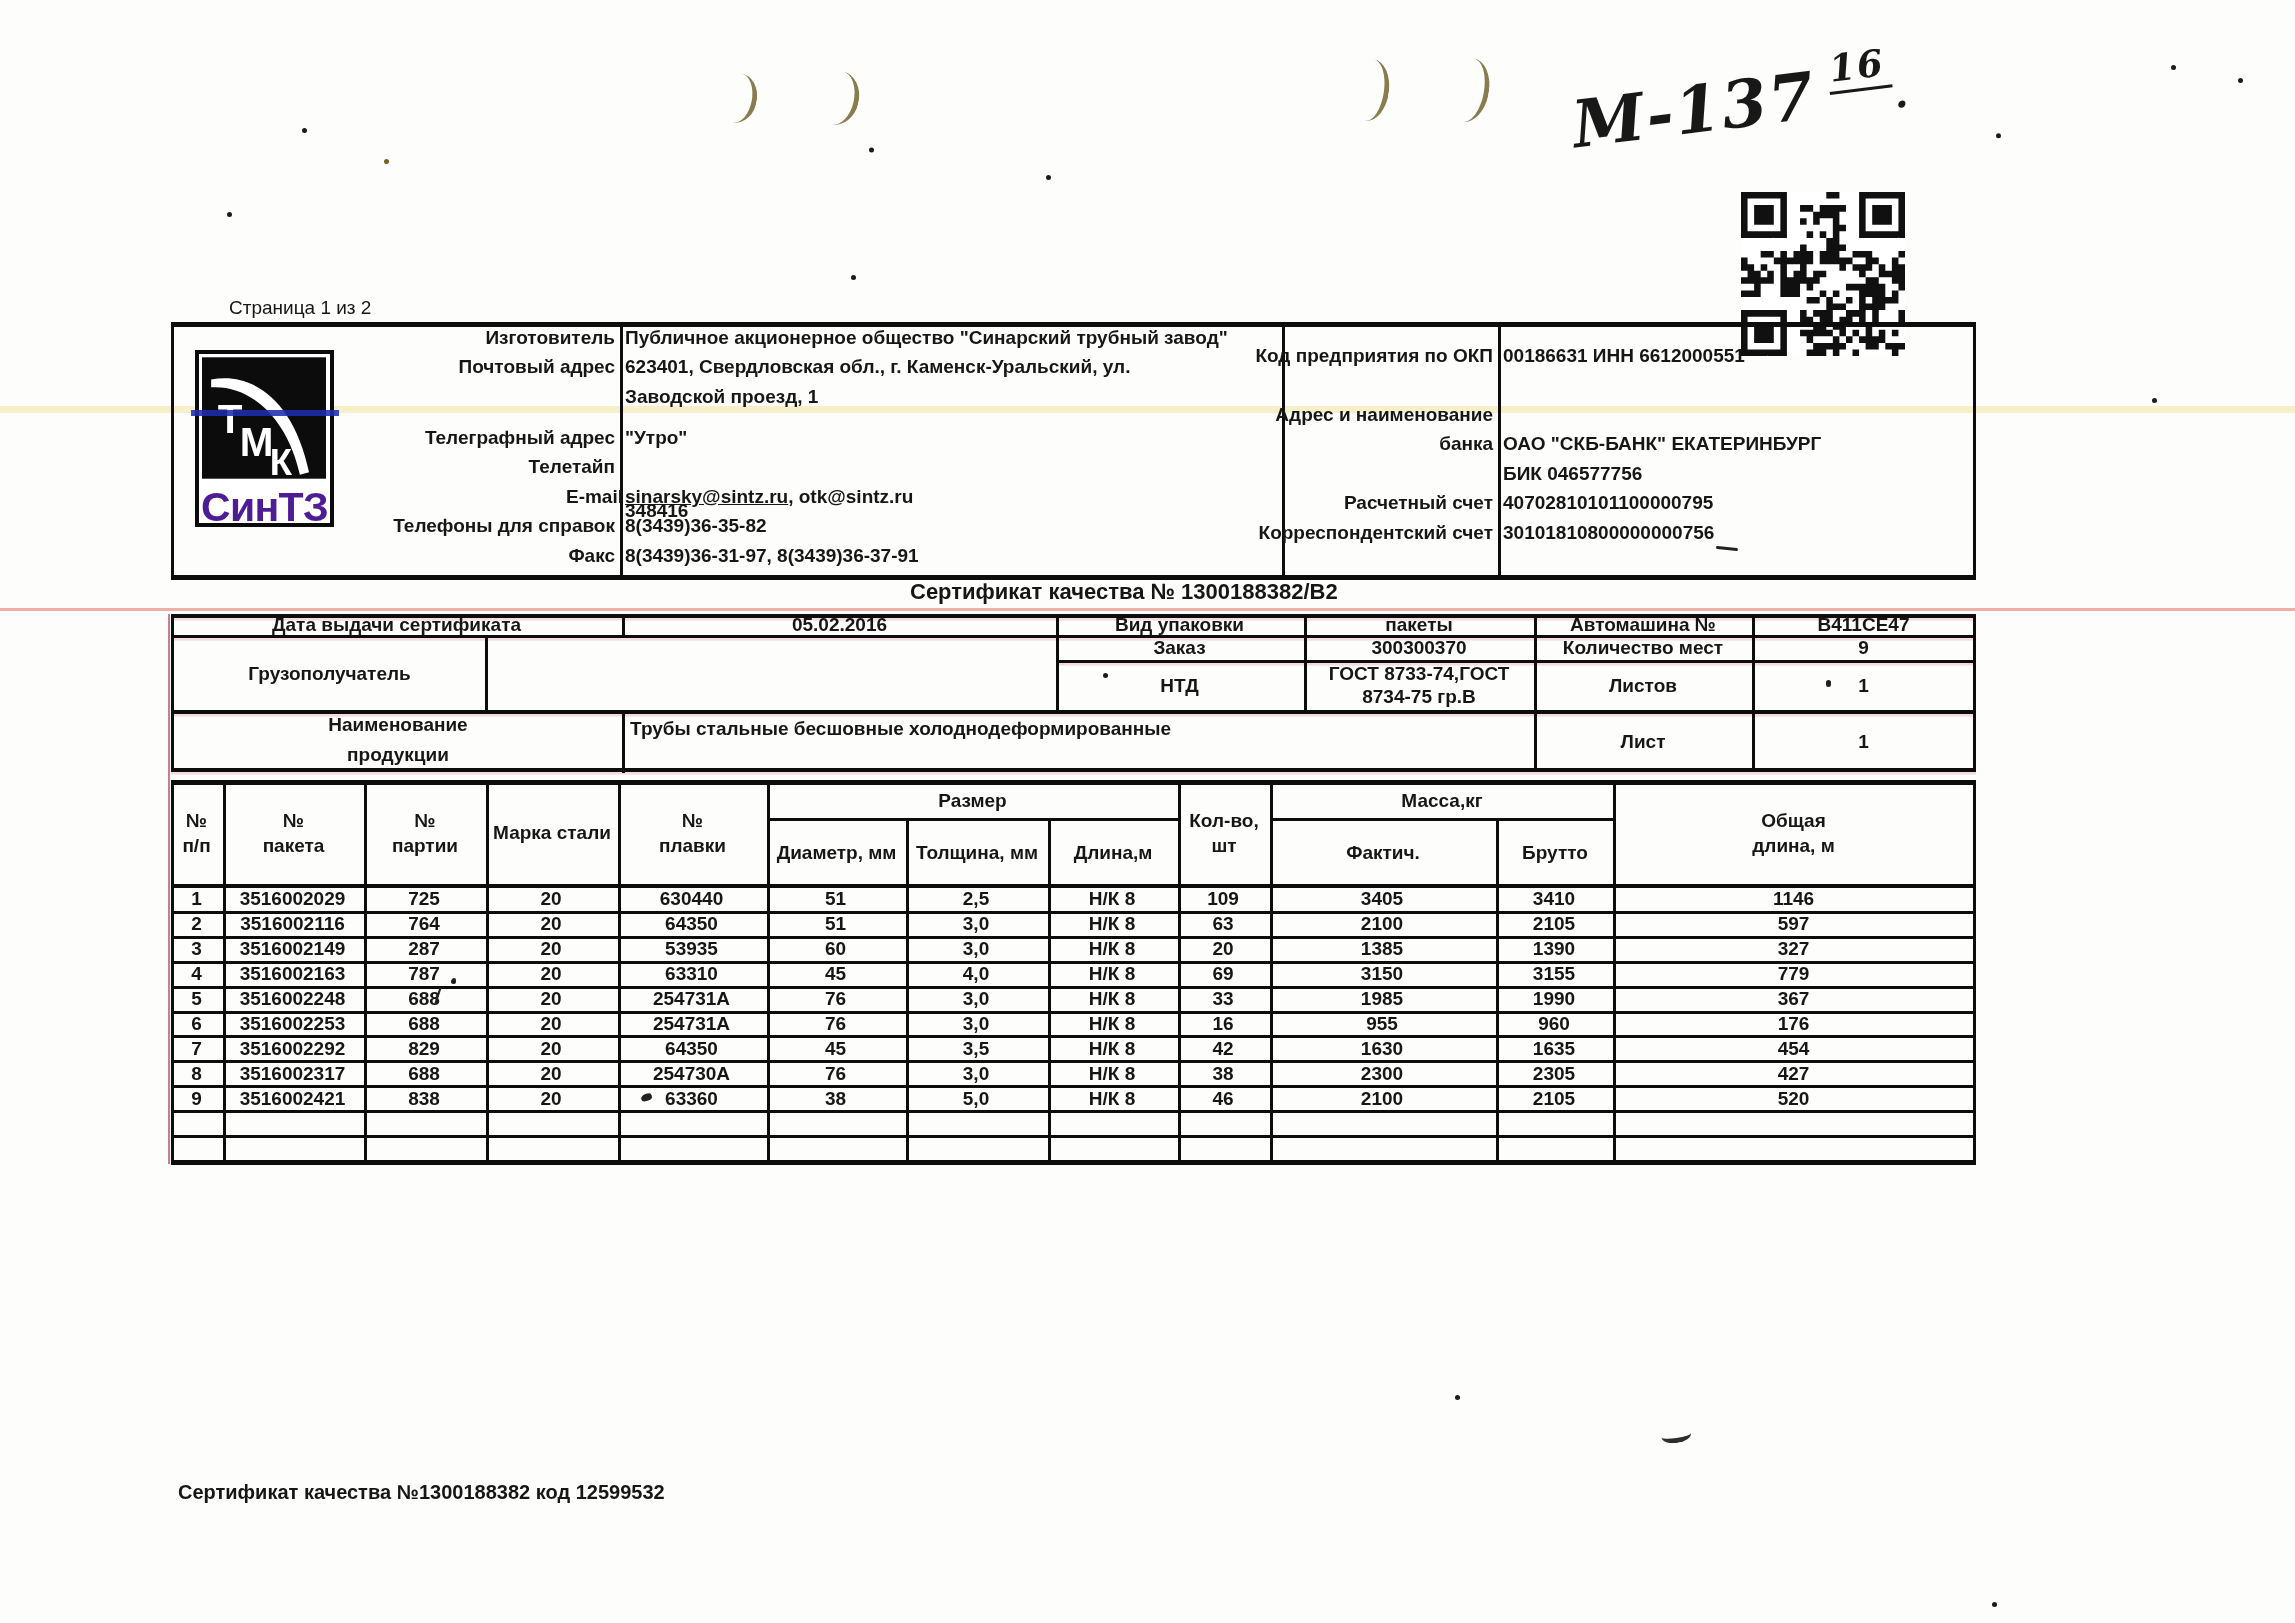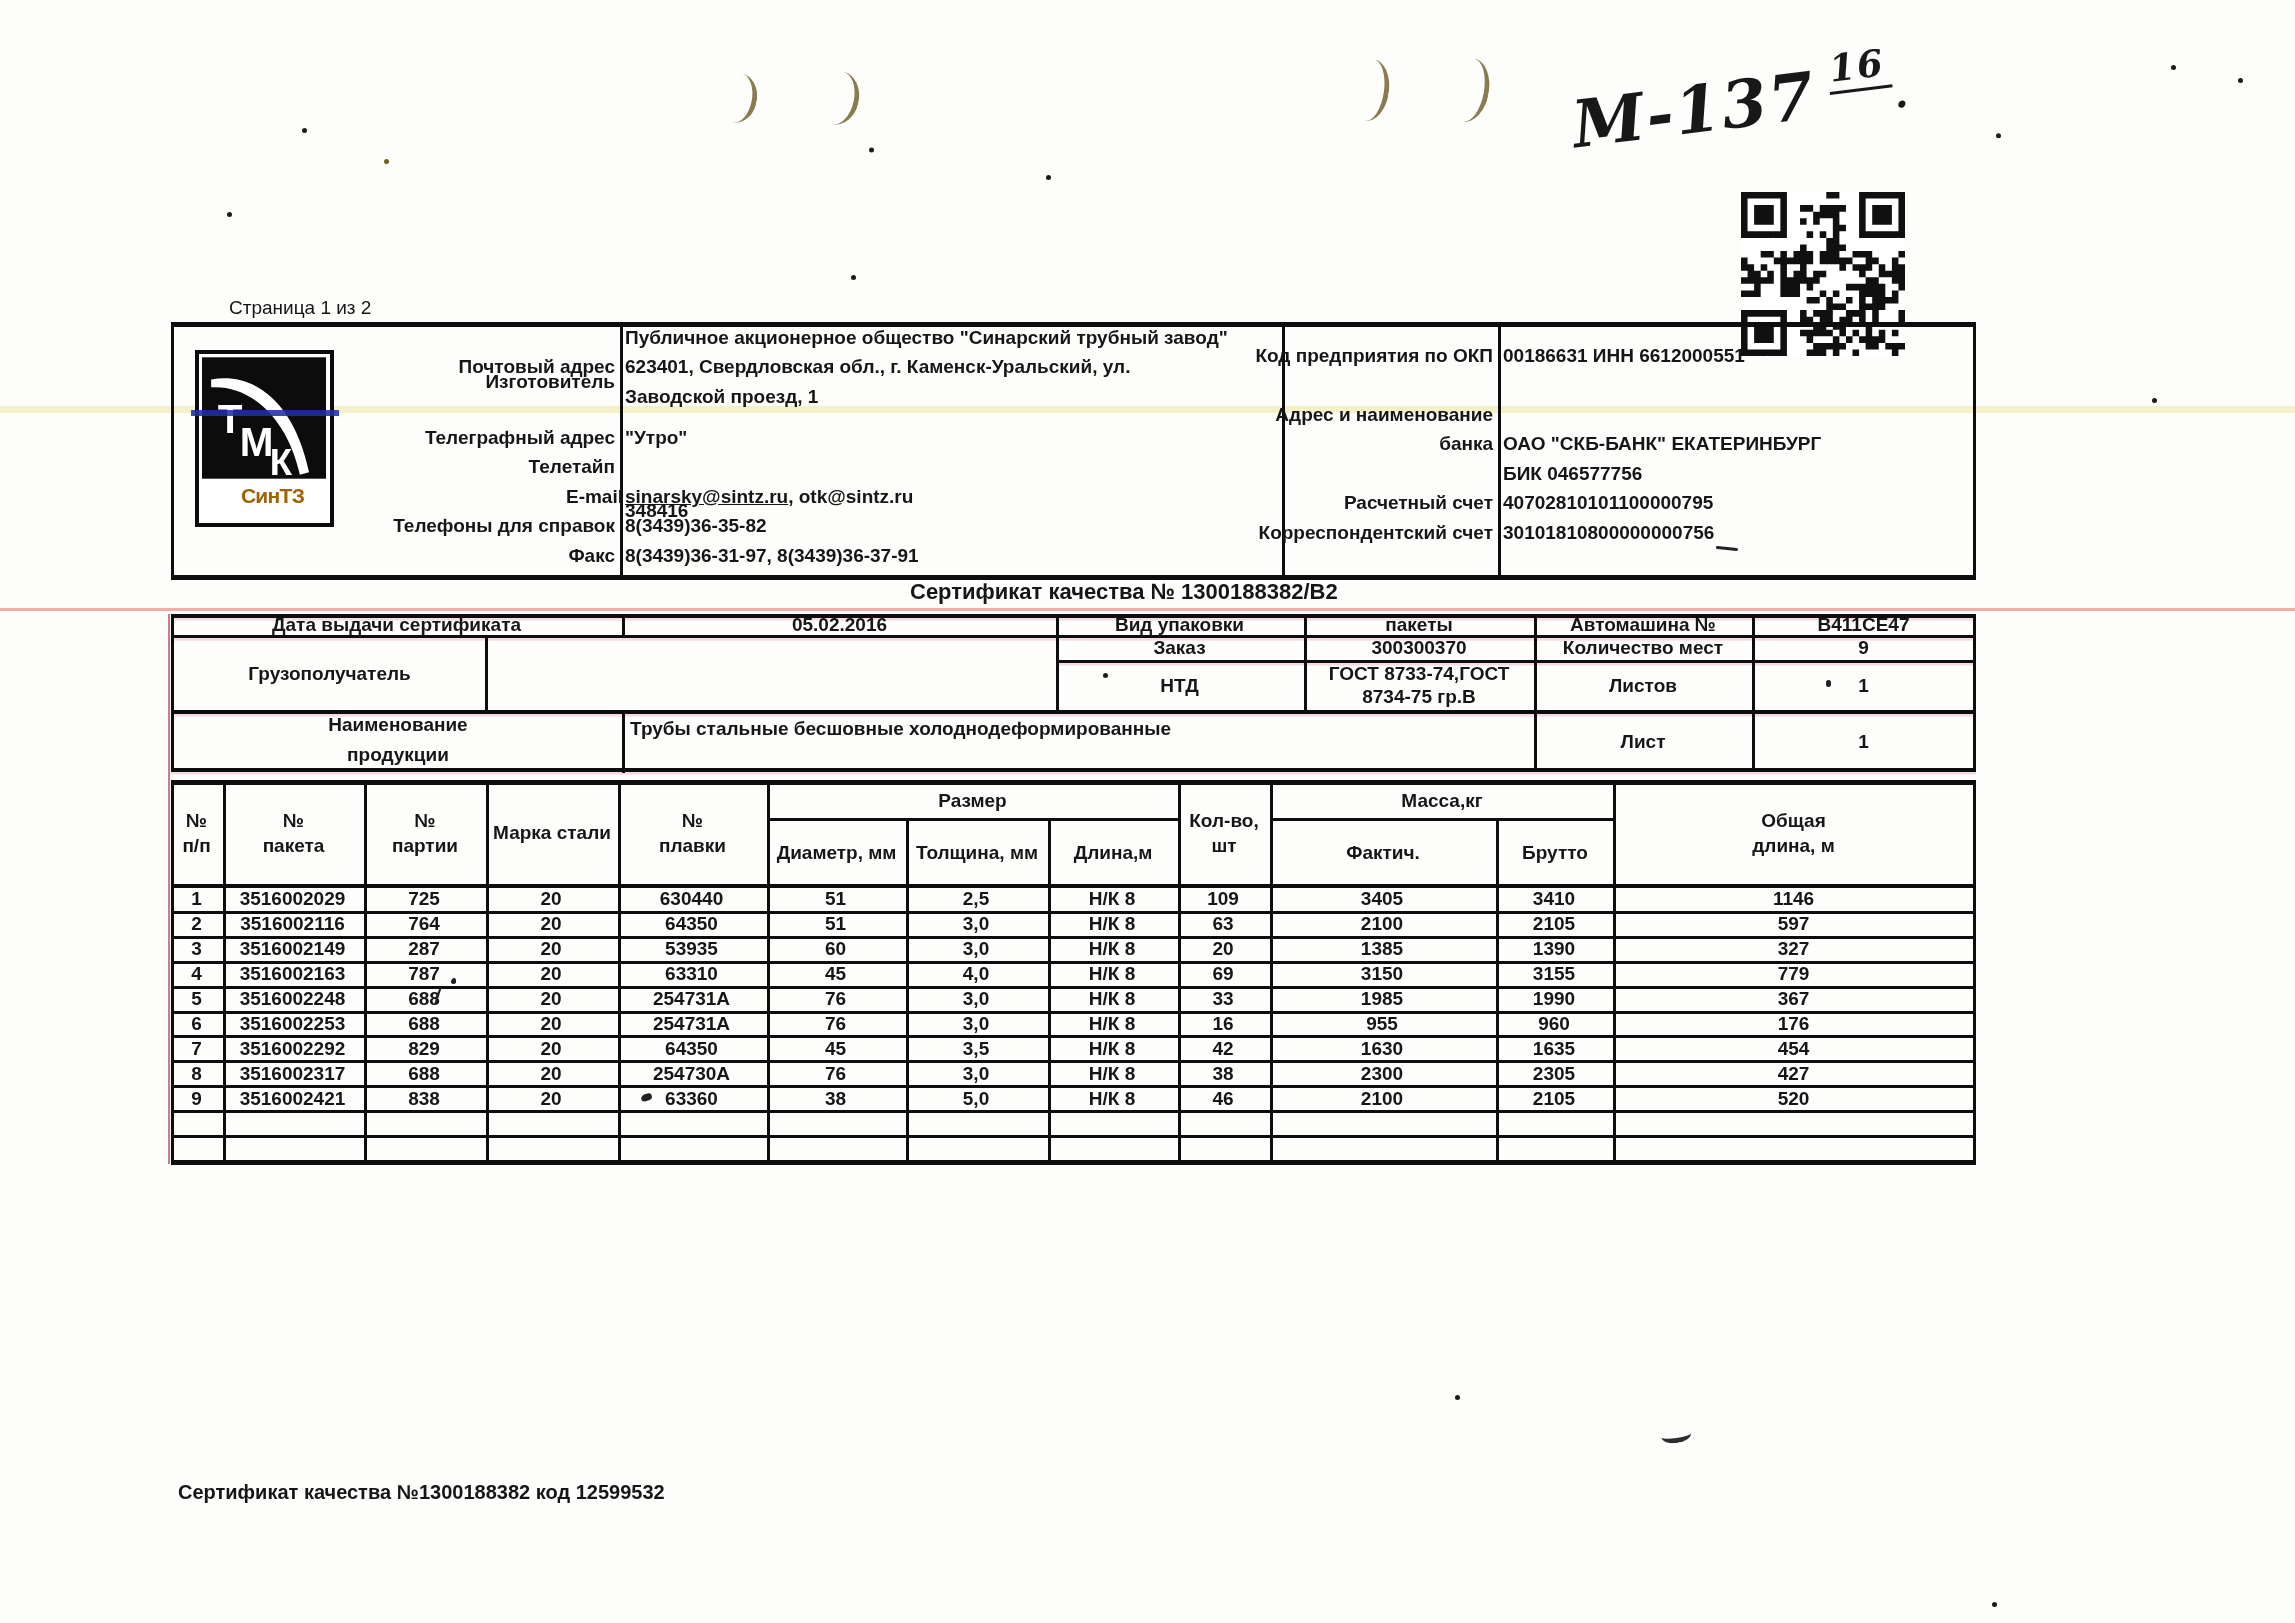--- a/index.html
+++ b/index.html
@@ -28,22 +28,22 @@
   .trows{position:absolute;left:171px;top:886px;width:1803px;}
   .trow{display:flex;height:25px;align-items:center;}
   .tc{flex:none;text-align:center;font-weight:700;font-size:19px;color:#161616;}
   .c1{width:51px}.c2{width:141px}.c3{width:122px}.c4{width:132px}.c5{width:149px}
   .c6{width:139px}.c7{width:142px}.c8{width:130px}.c9{width:92px}.c10{width:226px}
   .c11{width:118px}.c12{width:361px}
   .right{text-align:right;box-sizing:border-box;padding-right:6.5px;}
   .logo-frame{position:absolute;left:195px;top:350px;width:131px;height:169px;
         border:4.6px solid #0b0b0b;background:#fff;}
   .logo-square{position:absolute;left:3.3px;top:3.3px;width:124px;height:122px;}
-  .logo-caption{position:absolute;left:8px;top:130px;width:100%;text-align:center;
-        font-size:21px;font-weight:700;letter-spacing:-0.7px;color:#a16207;}
+  .logo-caption{position:absolute;left:0;top:130px;width:100%;text-align:center;
+        font-size:41px;font-weight:700;letter-spacing:-0.7px;color:#4c1d95;}
   .underlined{text-decoration:underline;}
   #qr-box{position:absolute;left:1741px;top:192px;width:164px;height:164px;background:#fff;}
   .title{position:absolute;left:910px;top:579px;font-size:22px;font-weight:700;white-space:nowrap;}
   .footer{position:absolute;left:178px;top:1481px;font-size:20px;font-weight:700;white-space:nowrap;}
   .page-label{position:absolute;left:229px;top:297px;font-size:19px;font-weight:400;}
   .topnote{line-height:22px;}
 </style>
 </head>
 <body>
 
@@ -85,21 +85,21 @@
       <rect width="190" height="186" fill="#0c0c0c"></rect>
       <path d="M14,34 C74,22 140,62 164,176 L150,180 C130,90 72,42 14,46 Z" fill="#ffffff"></path>
       <text x="24" y="116" font-size="62" font-weight="bold" fill="#ffffff" font-family="Liberation Sans, sans-serif">Т</text>
       <text x="58" y="152" font-size="62" font-weight="bold" fill="#ffffff" font-family="Liberation Sans, sans-serif">М</text>
       <text x="104" y="180" font-size="56" font-weight="bold" fill="#ffffff" font-family="Liberation Sans, sans-serif">К</text>
     </svg>
     <div class="logo-caption">СинТЗ</div>
   </div>
   <div class="artifact" style="left:191px;top:410px;width:148px;height:5.9px;background:#1f2cb0;opacity:.88;"></div>
 
-  <div class="lbl topnote" style="right:1680px;top:327px;margin-top:44px;">Изготовитель</div>
+  <div class="lbl topnote" style="right:1680px;top:327px;">Изготовитель</div>
   <div class="val topnote" style="left:625px;top:327px;">Публичное акционерное общество "Синарский трубный завод"</div>
   <div class="lbl topnote" style="right:1680px;top:356px;">Почтовый адрес</div>
   <div class="val topnote" style="left:625px;top:356px;">623401, Свердловская обл., г. Каменск-Уральский, ул.</div>
   <div class="val topnote" style="left:625px;top:386px;">Заводской проезд, 1</div>
   <div class="lbl topnote" style="right:1680px;top:427px;">Телеграфный адрес</div>
   <div class="val topnote" style="left:625px;top:427px;">"Утро"</div>
   <div class="lbl topnote" style="right:1680px;top:456px;">Телетайп</div>
   <div class="val topnote" style="left:625px;top:456px;margin-top:44px;">348416</div>
   <div class="lbl topnote" style="right:1672px;top:486px;">E-mail</div>
   <div class="val topnote" style="left:625px;top:486px;">

